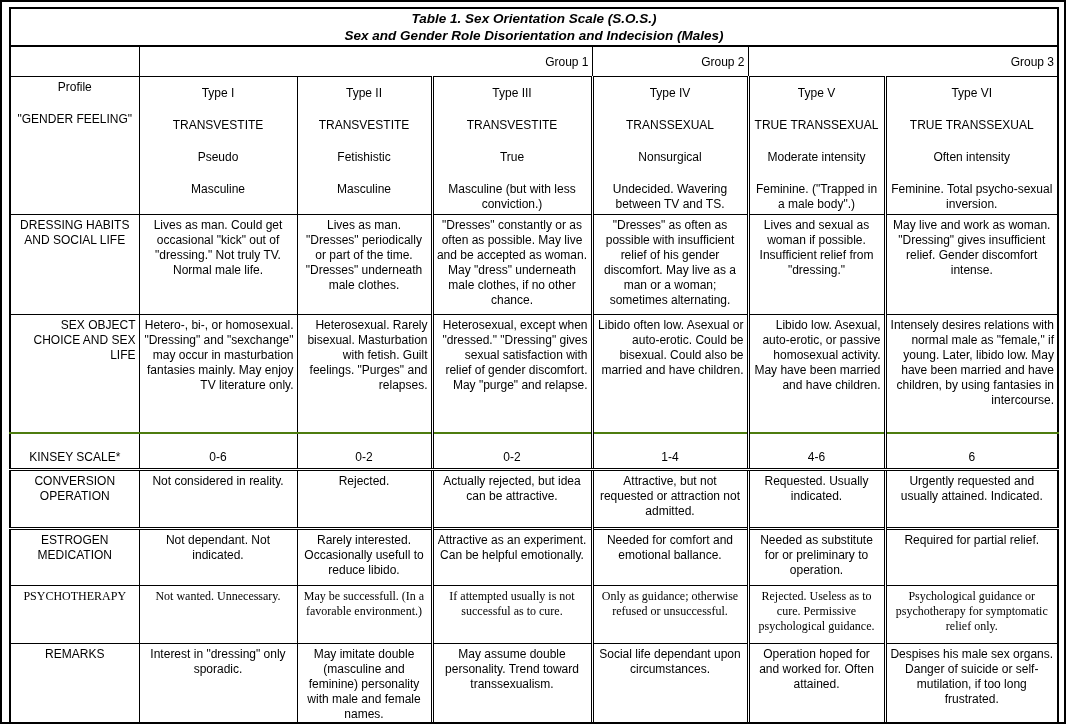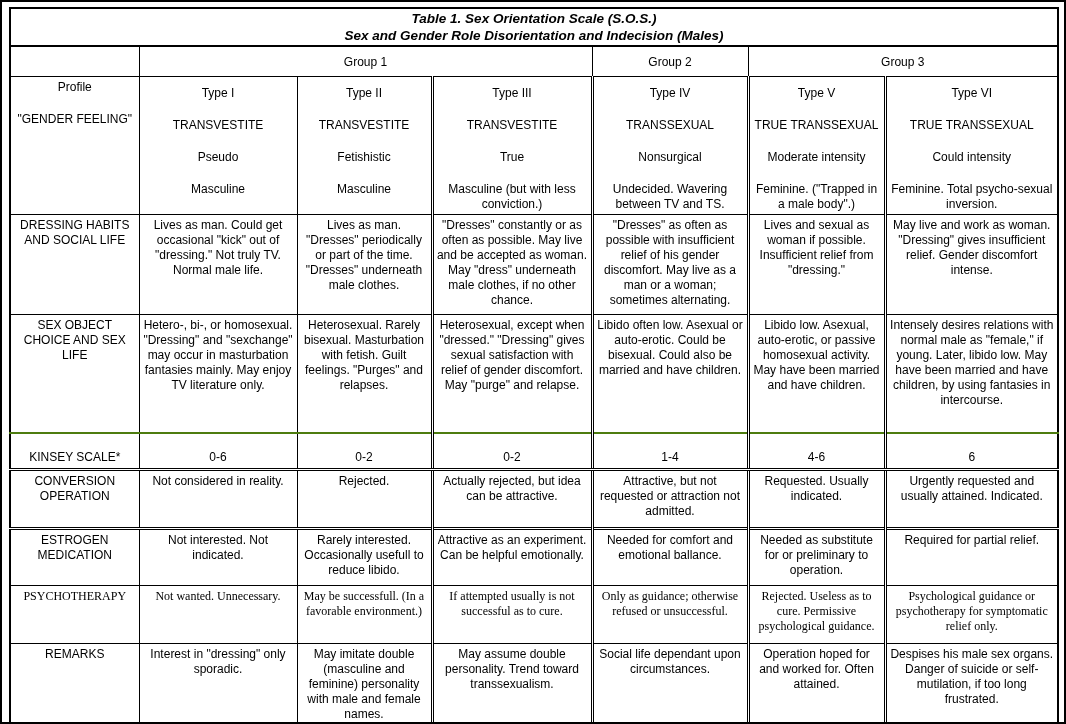--- a/index.html
+++ b/index.html
@@ -47,30 +47,31 @@
     font-size: 13.5px;
     line-height: 17px;
     vertical-align: middle;
     padding: 1px;
   }
   
   tr.r-group td {
     height: 24px;
     vertical-align: middle;
     font-size: 12px;
+    text-align: right;
   }
   
   tr.r-profile td { height: 124px; }
   td.profile-label { }
   td.profile-label .gf { margin-top: 17px; }
   .pl + .pl { margin-top: 17px; }
   tr.r-profile td.pcell { padding-top: 9px; }
   
   tr.r-dressing td { height: 94px; }
-  tr.r-sexobj td { height: 112px; }
+  tr.r-sexobj td { height: 112px; text-align: right; }
   tr.r-kinsey td {
     height: 21px;
     vertical-align: middle;
     padding-top: 13px;
     padding-bottom: 0;
     border-top: 2px solid #4d7c0f;
     border-bottom: 3px double #000;
   }
   tr.r-conversion td { height: 51px; }
   tr.r-estrogen td { height: 50px; border-top: 3px double #000; }
@@ -138,21 +139,21 @@
       </td>
       <td class="pcell dl">
         <div class="pl">Type V</div>
         <div class="pl">TRUE TRANSSEXUAL</div>
         <div class="pl">Moderate intensity</div>
         <div class="pl">Feminine. ("Trapped in a male body".)</div>
       </td>
       <td class="pcell dl">
         <div class="pl">Type VI</div>
         <div class="pl">TRUE TRANSSEXUAL</div>
-        <div class="pl">Could intensity</div>
+        <div class="pl">Often intensity</div>
         <div class="pl">Feminine. Total psycho-sexual inversion.</div>
       </td>
     </tr>
 
     <tr class="r-dressing">
       <td>DRESSING HABITS AND SOCIAL LIFE</td>
       <td>Lives as man. Could get occasional "kick" out of "dressing." Not truly TV. Normal male life.</td>
       <td>Lives as man. "Dresses" periodically or part of the time. "Dresses" underneath male clothes.</td>
       <td class="dl">"Dresses" constantly or as often as possible. May live and be accepted as woman. May "dress" underneath male clothes, if no other chance.</td>
       <td class="dl">"Dresses" as often as possible with insufficient relief of his gender discomfort. May live as a man or a woman; sometimes alternating.</td>
@@ -185,21 +186,21 @@
       <td>Not considered in reality.</td>
       <td>Rejected.</td>
       <td class="dl">Actually rejected, but idea can be attractive.</td>
       <td class="dl">Attractive, but not requested or attraction not admitted.</td>
       <td class="dl">Requested. Usually indicated.</td>
       <td class="dl">Urgently requested and usually attained. Indicated.</td>
     </tr>
 
     <tr class="r-estrogen">
       <td>ESTROGEN MEDICATION</td>
-      <td>Not interested. Not indicated.</td>
+      <td>Not dependant. Not indicated.</td>
       <td>Rarely interested. Occasionally usefull to reduce libido.</td>
       <td class="dl">Attractive as an experiment. Can be helpful emotionally.</td>
       <td class="dl">Needed for comfort and emotional ballance.</td>
       <td class="dl">Needed as substitute for or preliminary to operation.</td>
       <td class="dl">Required for partial relief.</td>
     </tr>
 
     <tr class="r-psycho">
       <td>PSYCHOTHERAPY</td>
       <td>Not wanted. Unnecessary.</td>

